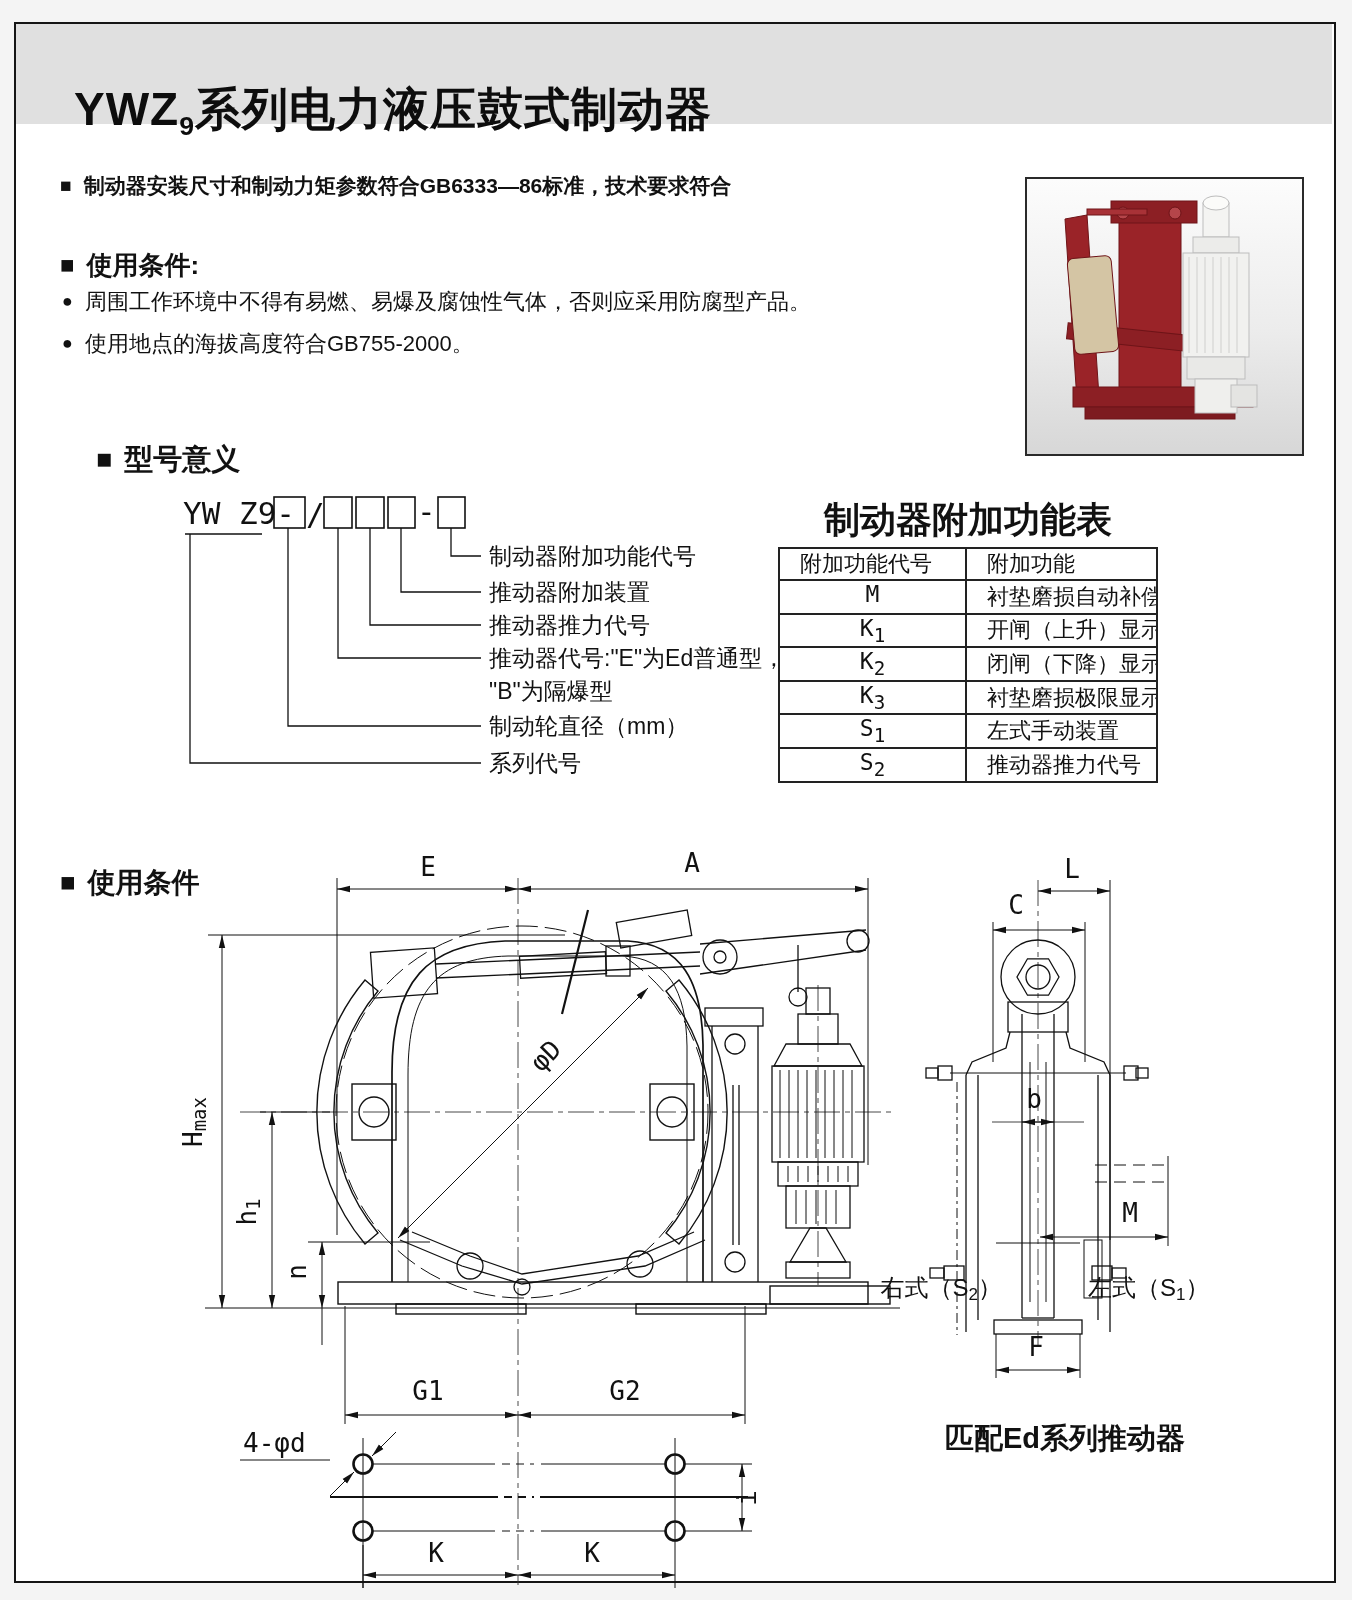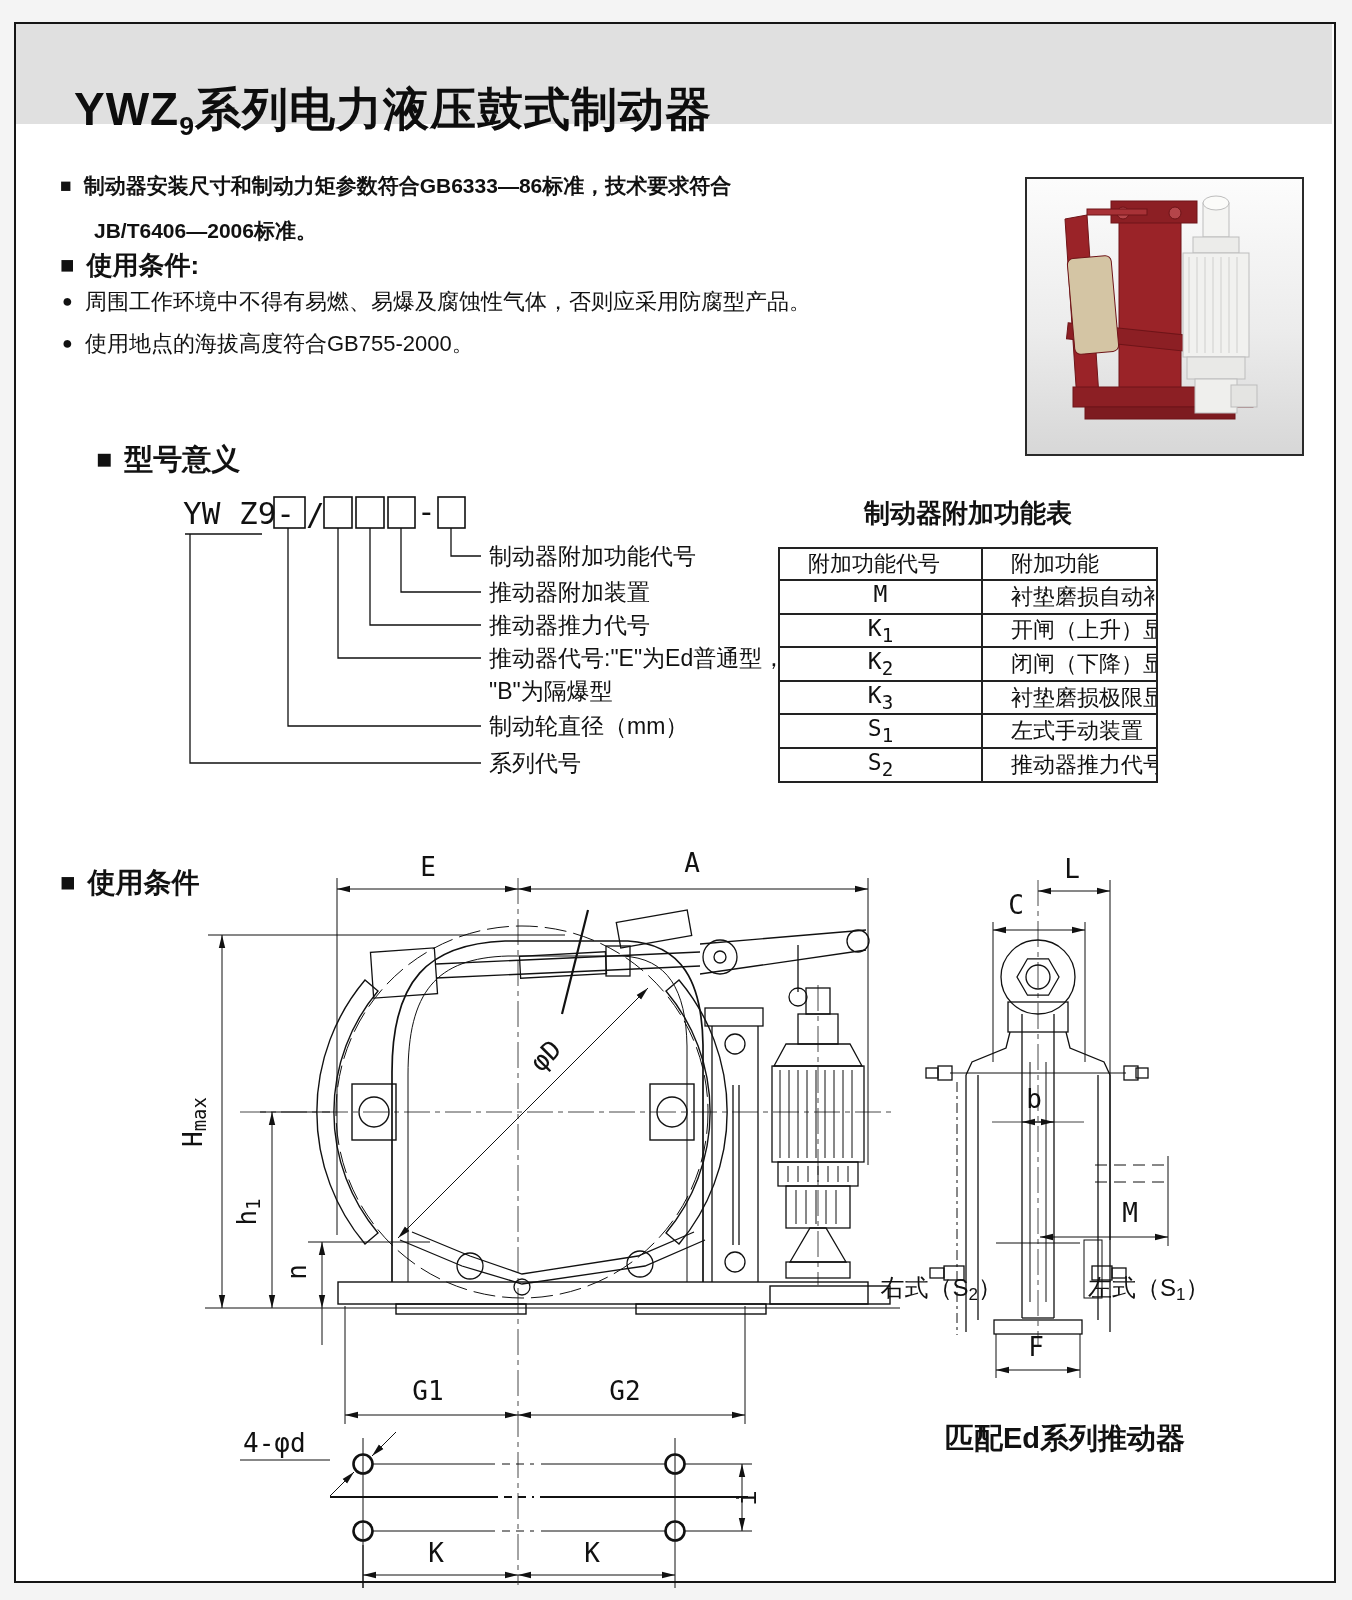--- a/index.html
+++ b/index.html
@@ -21,41 +21,40 @@
   .condhead{position:absolute;left:60px;top:248px;font-size:26px;font-weight:bold;}
   .condlist{position:absolute;left:62px;top:282px;margin:0;padding:0;list-style:none;font-size:22px;}
   .condlist li{line-height:39.5px;white-space:nowrap;}
   .photo{position:absolute;left:1025px;top:177px;width:275px;height:275px;border:2px solid #2a2a2a;
     background:linear-gradient(#fcfcfc 0%,#ececec 55%,#d7d7d7 100%);overflow:hidden;}
   .modelhead{position:absolute;left:60px;top:440px;font-size:29px;font-weight:bold;margin-left:36px;}
   .drawhead{position:absolute;left:60px;top:864px;font-size:28px;font-weight:bold;}
   .model-svg{position:absolute;left:150px;top:478px;}
   .model-svg text{font-family:"Liberation Sans",sans-serif;font-size:23px;fill:#111;}
   .model-svg text.code{font-family:"DejaVu Sans Mono",monospace;font-size:31px;}
-  .tabletitle{position:absolute;left:778px;top:496px;width:380px;text-align:center;font-size:26px;font-weight:bold;}
+  .tabletitle{position:absolute;left:778px;top:496px;width:380px;text-align:center;font-size:36px;font-weight:bold;}
   .functable{position:absolute;left:778px;top:547px;width:380px;border-collapse:collapse;font-size:22px;table-layout:fixed;}
-  .functable td,.functable th{border:2px solid #222;height:30px;padding:0 28px;font-weight:normal;text-align:left;overflow:hidden;white-space:nowrap;}
+  .functable td,.functable th{border:2px solid #222;height:30px;padding:0 20px;font-weight:normal;text-align:left;overflow:hidden;white-space:nowrap;}
   .functable .c1{width:145px;}
   .functable td.code{text-align:center;font-family:"DejaVu Sans Mono",monospace;font-size:23px;}
   .main-svg{position:absolute;left:120px;top:835px;}
   .main-svg text{font-family:"DejaVu Sans Mono",monospace;font-size:26px;fill:#111;}
   .main-svg text.cjk{font-family:"Liberation Sans",sans-serif;font-size:24px;}
   .main-svg text.cap{font-family:"Liberation Sans",sans-serif;font-size:29px;font-weight:bold;}
 </style>
 </head>
 <body>
 
 <div class="frame"></div>
 <div class="titleband"></div>
 
 <h1 class="pagetitle"><span>YWZ</span><sub>9</sub><span>系列电力液压鼓式制动器</span></h1>
 
 <div class="stdblock">
   <div><span class="sq">■</span><span>制动器安装尺寸和制动力矩参数符合GB6333—86标准，技术要求符合</span></div>
-  <div class="l2">JB/T6406—2006标准。</div>
 </div>
 
 <div class="condhead"><span class="sq">■</span><span>使用条件:</span></div>
 
 <ul class="condlist">
   <li><span class="dot">●</span><span>周围工作环境中不得有易燃、易爆及腐蚀性气体，否则应采用防腐型产品。</span></li>
   <li><span class="dot">●</span><span>使用地点的海拔高度符合GB755-2000。</span></li>
 </ul>
 
 <figure class="photo" style="margin:0;">

